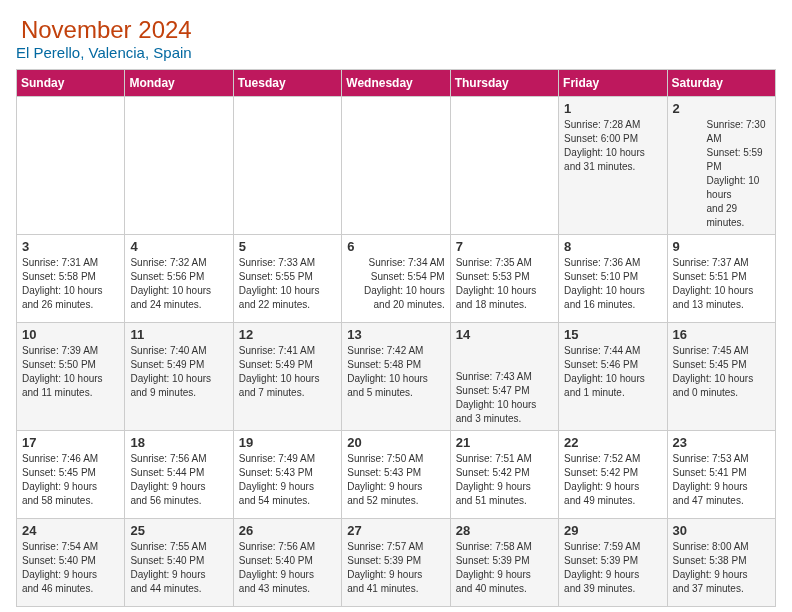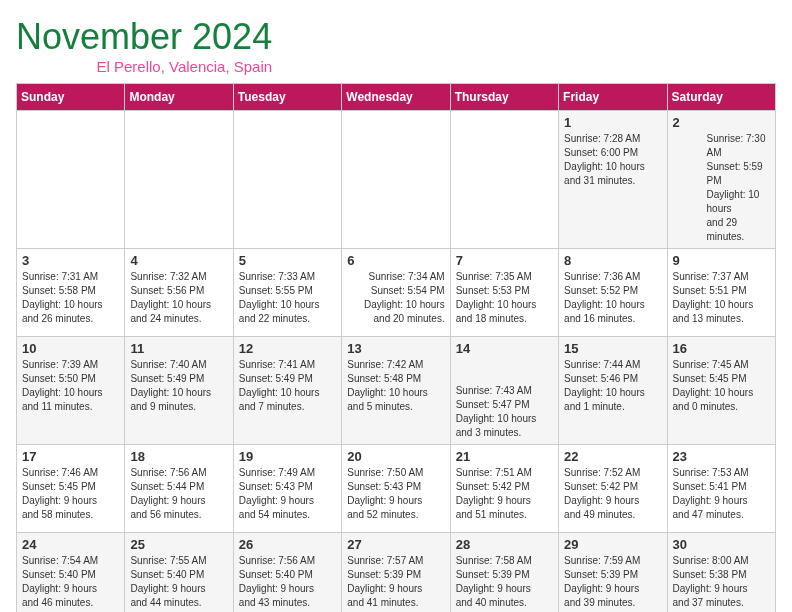--- a/index.html
+++ b/index.html
@@ -31,27 +31,27 @@
       color: #4a90d9;
     }
     .logo-icon {
       width: 28px;
       height: 28px;
     }
     .title-block {
       text-align: right;
     }
     .month-title {
-      font-size: 36px;
+      font-size: 24px;
       font-weight: normal;
-      color: #15803d;
+      color: #c2410c;
     }
     .location {
       font-size: 15px;
-      color: #ec4899;
+      color: #0369a1;
     }
     table {
       width: 100%;
       border-collapse: collapse;
       table-layout: fixed;
     }
     thead tr th {
       background-color: #be185d;
       color: #fff;
       font-size: 12px;
@@ -163,21 +163,21 @@
         <td>
           <span class="day-num">7</span>
           <div class="day-info" style="white-space: pre-line;">Sunrise: 7:35 AM
 Sunset: 5:53 PM
 Daylight: 10 hours
 and 18 minutes.</div>
         </td>
         <td>
           <span class="day-num">8</span>
           <div class="day-info" style="white-space: pre-line;">Sunrise: 7:36 AM
-Sunset: 5:52 PM
+Sunset: 5:10 PM
 Daylight: 10 hours
 and 16 minutes.</div>
         </td>
         <td>
           <span class="day-num">9</span>
           <div class="day-info" style="white-space: pre-line;">Sunrise: 7:37 AM
 Sunset: 5:51 PM
 Daylight: 10 hours
 and 13 minutes.</div>
         </td>

